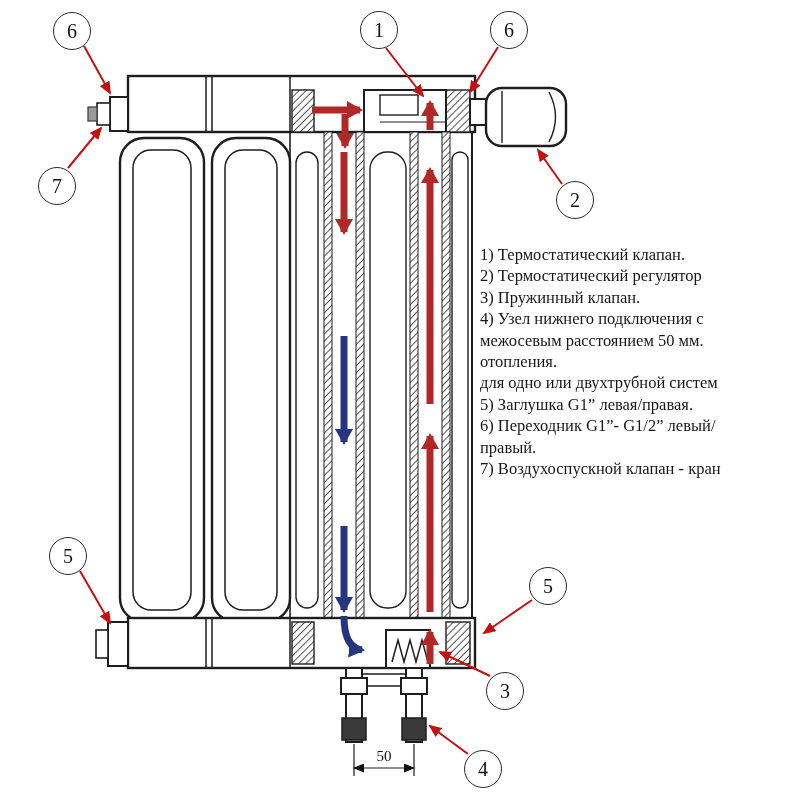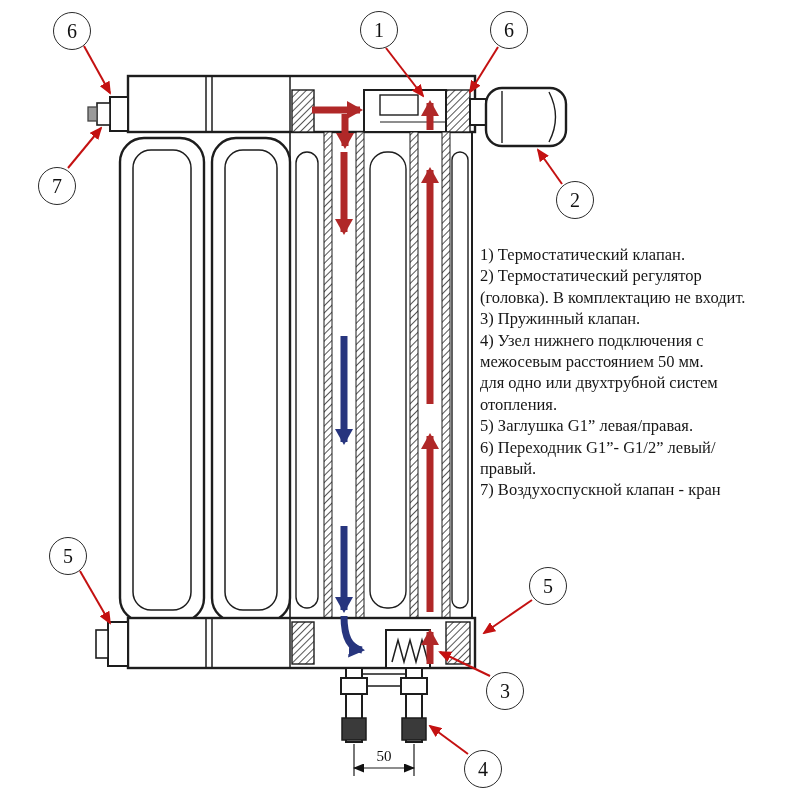--- a/index.html
+++ b/index.html
@@ -183,25 +183,24 @@
   <div class="callout" style="left:486px;top:672px">
       <span>3</span>
     </div>
   <div class="callout" style="left:464px;top:750px">
       <span>4</span>
     </div>
 
   <div class="legend">
     <div class="legend-line">1) Термостатический клапан.</div>
     <div class="legend-line">2) Термостатический регулятор</div>
-    <div class="legend-line">(головка). В комплектацию не входит.</div>
     <div class="legend-line">3) Пружинный клапан.</div>
     <div class="legend-line">4) Узел нижнего подключения с</div>
     <div class="legend-line">межосевым расстоянием 50 мм.</div>
+    <div class="legend-line">отопления.</div>
     <div class="legend-line">для одно или двухтрубной систем</div>
-    <div class="legend-line">отопления.</div>
     <div class="legend-line">5) Заглушка G1” левая/правая.</div>
     <div class="legend-line">6) Переходник G1”- G1/2” левый/</div>
     <div class="legend-line">правый.</div>
     <div class="legend-line">7) Воздухоспускной клапан - кран</div>
   </div>
 
 </div>
 
 </body></html>

